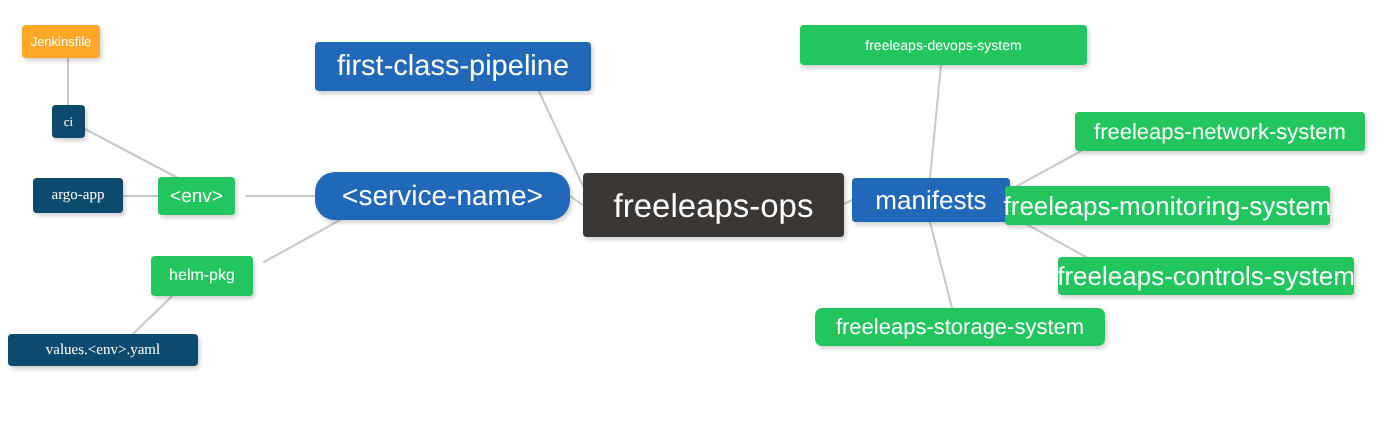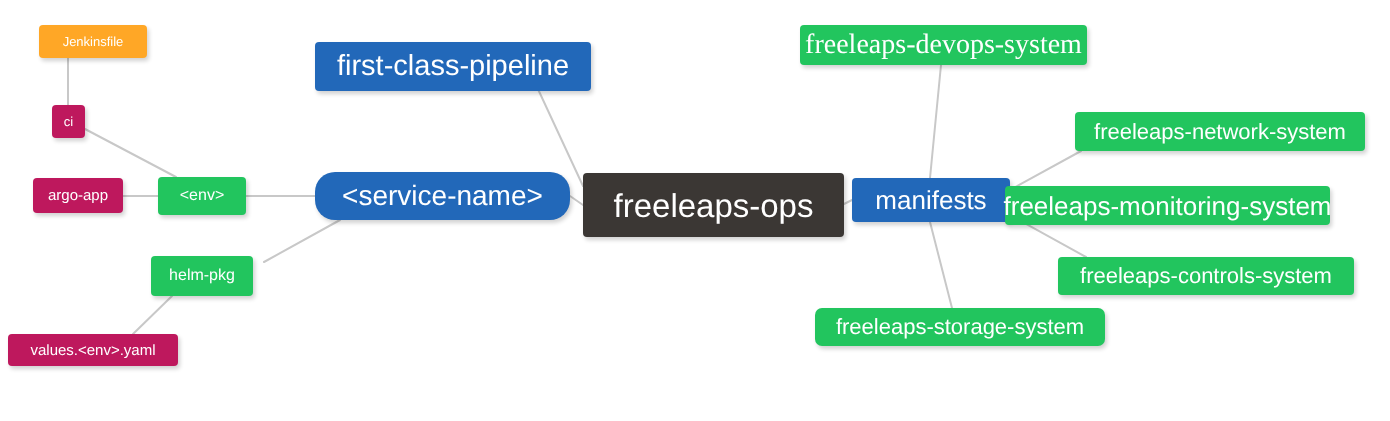--- a/index.html
+++ b/index.html
@@ -39,21 +39,21 @@
     white-space: nowrap;
     line-height: 1;
     letter-spacing: 0px;
     box-shadow: 2px 3px 4px rgba(0,0,0,0.18);
     text-rendering: geometricPrecision;
   }
   .node-root     { background: #3B3734; }
   .node-blue     { background: #2268B9; }
   .node-green    { background: #22C55E; }
   .node-orange   { background: #FFA726; }
-  .node-red      { background: #be185d; }
+  .node-red      { background: #0c4a6e; font-family: Liberation Serif, serif; }
 </style>
 </head>
 <body>
 
 <div id="canvas">
   <svg id="edges" viewBox="0 0 1390 421" xmlns="http://www.w3.org/2000/svg">
       <path d="M 583 205 L 570 196" stroke="#c8c8c8" stroke-width="2" fill="none" stroke-linecap="round"></path>
       <path d="M 583 186 L 537 87" stroke="#c8c8c8" stroke-width="2" fill="none" stroke-linecap="round"></path>
       <path d="M 844 204 L 852 200" stroke="#c8c8c8" stroke-width="2" fill="none" stroke-linecap="round"></path>
       <path d="M 315 196 L 246 196" stroke="#c8c8c8" stroke-width="2" fill="none" stroke-linecap="round"></path>
@@ -62,29 +62,29 @@
       <path d="M 158 196 L 123 196" stroke="#c8c8c8" stroke-width="2" fill="none" stroke-linecap="round"></path>
       <path d="M 68 105 L 68 58" stroke="#c8c8c8" stroke-width="2" fill="none" stroke-linecap="round"></path>
       <path d="M 172 296 L 133 334" stroke="#c8c8c8" stroke-width="2" fill="none" stroke-linecap="round"></path>
       <path d="M 930 178 L 941 65" stroke="#c8c8c8" stroke-width="2" fill="none" stroke-linecap="round"></path>
       <path d="M 1010 190 L 1081 151" stroke="#c8c8c8" stroke-width="2" fill="none" stroke-linecap="round"></path>
       <path d="M 1010 203 L 1050 205" stroke="#c8c8c8" stroke-width="2" fill="none" stroke-linecap="round"></path>
       <path d="M 1010 215 L 1086 257" stroke="#c8c8c8" stroke-width="2" fill="none" stroke-linecap="round"></path>
       <path d="M 930 222 L 952 308" stroke="#c8c8c8" stroke-width="2" fill="none" stroke-linecap="round"></path>
     </svg>
   <div id="nodes">
-      <div class="node node-orange" style="left: 39px; top: 25px; width: 108px; height: 33px; font-size: 13px;">Jenkinsfile</div>
+      <div class="node node-orange" style="left: 22px; top: 25px; width: 78px; height: 33px; font-size: 13px;">Jenkinsfile</div>
       <div class="node node-red" style="left: 52px; top: 105px; width: 33px; height: 33px; font-size: 13px;">ci</div>
       <div class="node node-red" style="left: 33px; top: 178px; width: 90px; height: 35px; font-size: 15px; text-align: right;">argo-app</div>
-      <div class="node node-green" style="left: 158px; top: 177px; width: 88px; height: 38px; font-size: 16px;">&lt;env&gt;</div>
+      <div class="node node-green" style="left: 158px; top: 177px; width: 77px; height: 38px; font-size: 19px;">&lt;env&gt;</div>
       <div class="node node-green" style="left: 151px; top: 256px; width: 102px; height: 40px; font-size: 16px;">helm-pkg</div>
-      <div class="node node-red" style="left: 8px; top: 334px; width: 170px; height: 32px; font-size: 15px;">values.&lt;env&gt;.yaml</div>
+      <div class="node node-red" style="left: 8px; top: 334px; width: 190px; height: 32px; font-size: 15px;">values.&lt;env&gt;.yaml</div>
       <div class="node node-blue" style="left: 315px; top: 42px; width: 276px; height: 49px; font-size: 29px;">first-class-pipeline</div>
       <div class="node node-blue" style="left: 315px; top: 172px; width: 255px; height: 48px; font-size: 28px; border-radius: 20px;">&lt;service-name&gt;</div>
       <div class="node node-root" style="left: 583px; top: 173px; width: 261px; height: 64px; font-size: 33px;">freeleaps-ops</div>
       <div class="node node-blue" style="left: 852px; top: 178px; width: 158px; height: 44px; font-size: 26px;">manifests</div>
-      <div class="node node-green" style="left: 800px; top: 25px; width: 287px; height: 40px; font-size: 28px; font-family: Liberation Serif, serif;">freeleaps-devops-system</div>
+      <div class="node node-green" style="left: 800px; top: 25px; width: 287px; height: 40px; font-size: 14px;">freeleaps-devops-system</div>
       <div class="node node-green" style="left: 1057px; top: 112px; width: 290px; height: 39px; font-size: 22px; margin-left: 18px;">freeleaps-network-system</div>
       <div class="node node-green" style="left: 1005px; top: 186px; width: 325px; height: 39px; font-size: 26px;">freeleaps-monitoring-system</div>
-      <div class="node node-green" style="left: 1058px; top: 257px; width: 296px; height: 38px; font-size: 22px;">freeleaps-controls-system</div>
+      <div class="node node-green" style="left: 1058px; top: 257px; width: 296px; height: 38px; font-size: 26px;">freeleaps-controls-system</div>
       <div class="node node-green" style="left: 815px; top: 308px; width: 290px; height: 38px; font-size: 22px; border-radius: 7px;">freeleaps-storage-system</div>
     </div>
 </div>
 
 </body></html>

